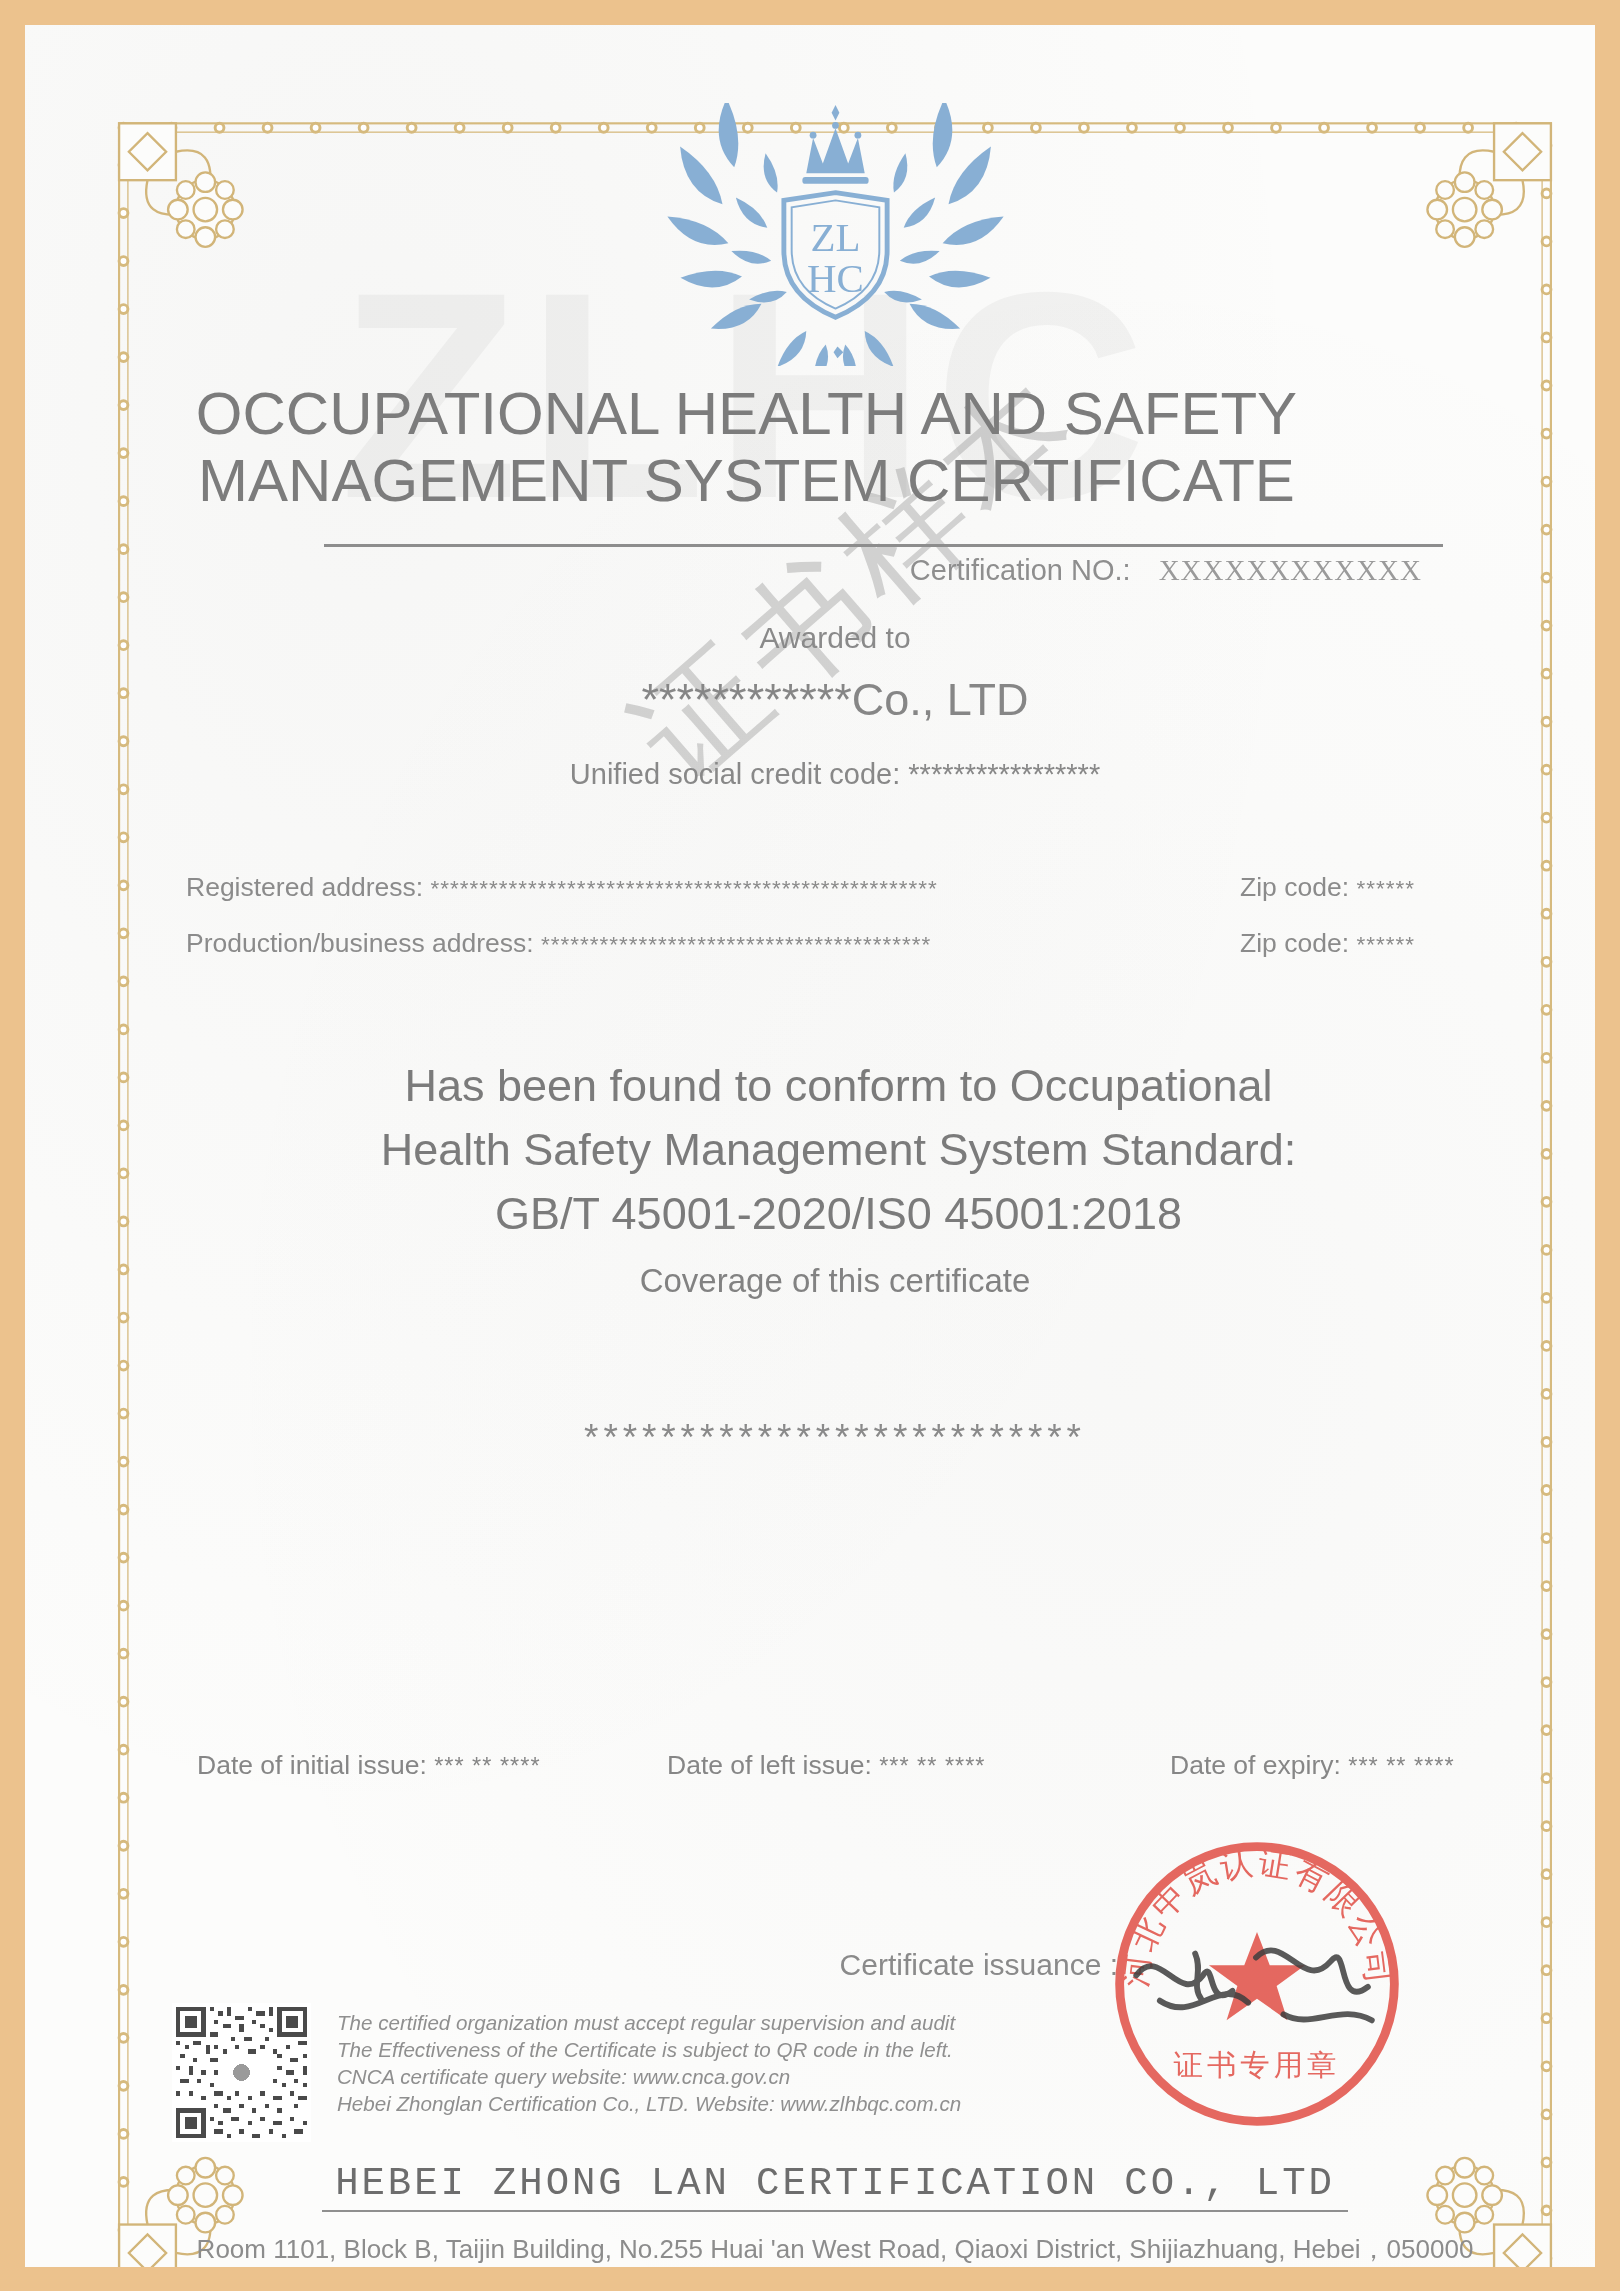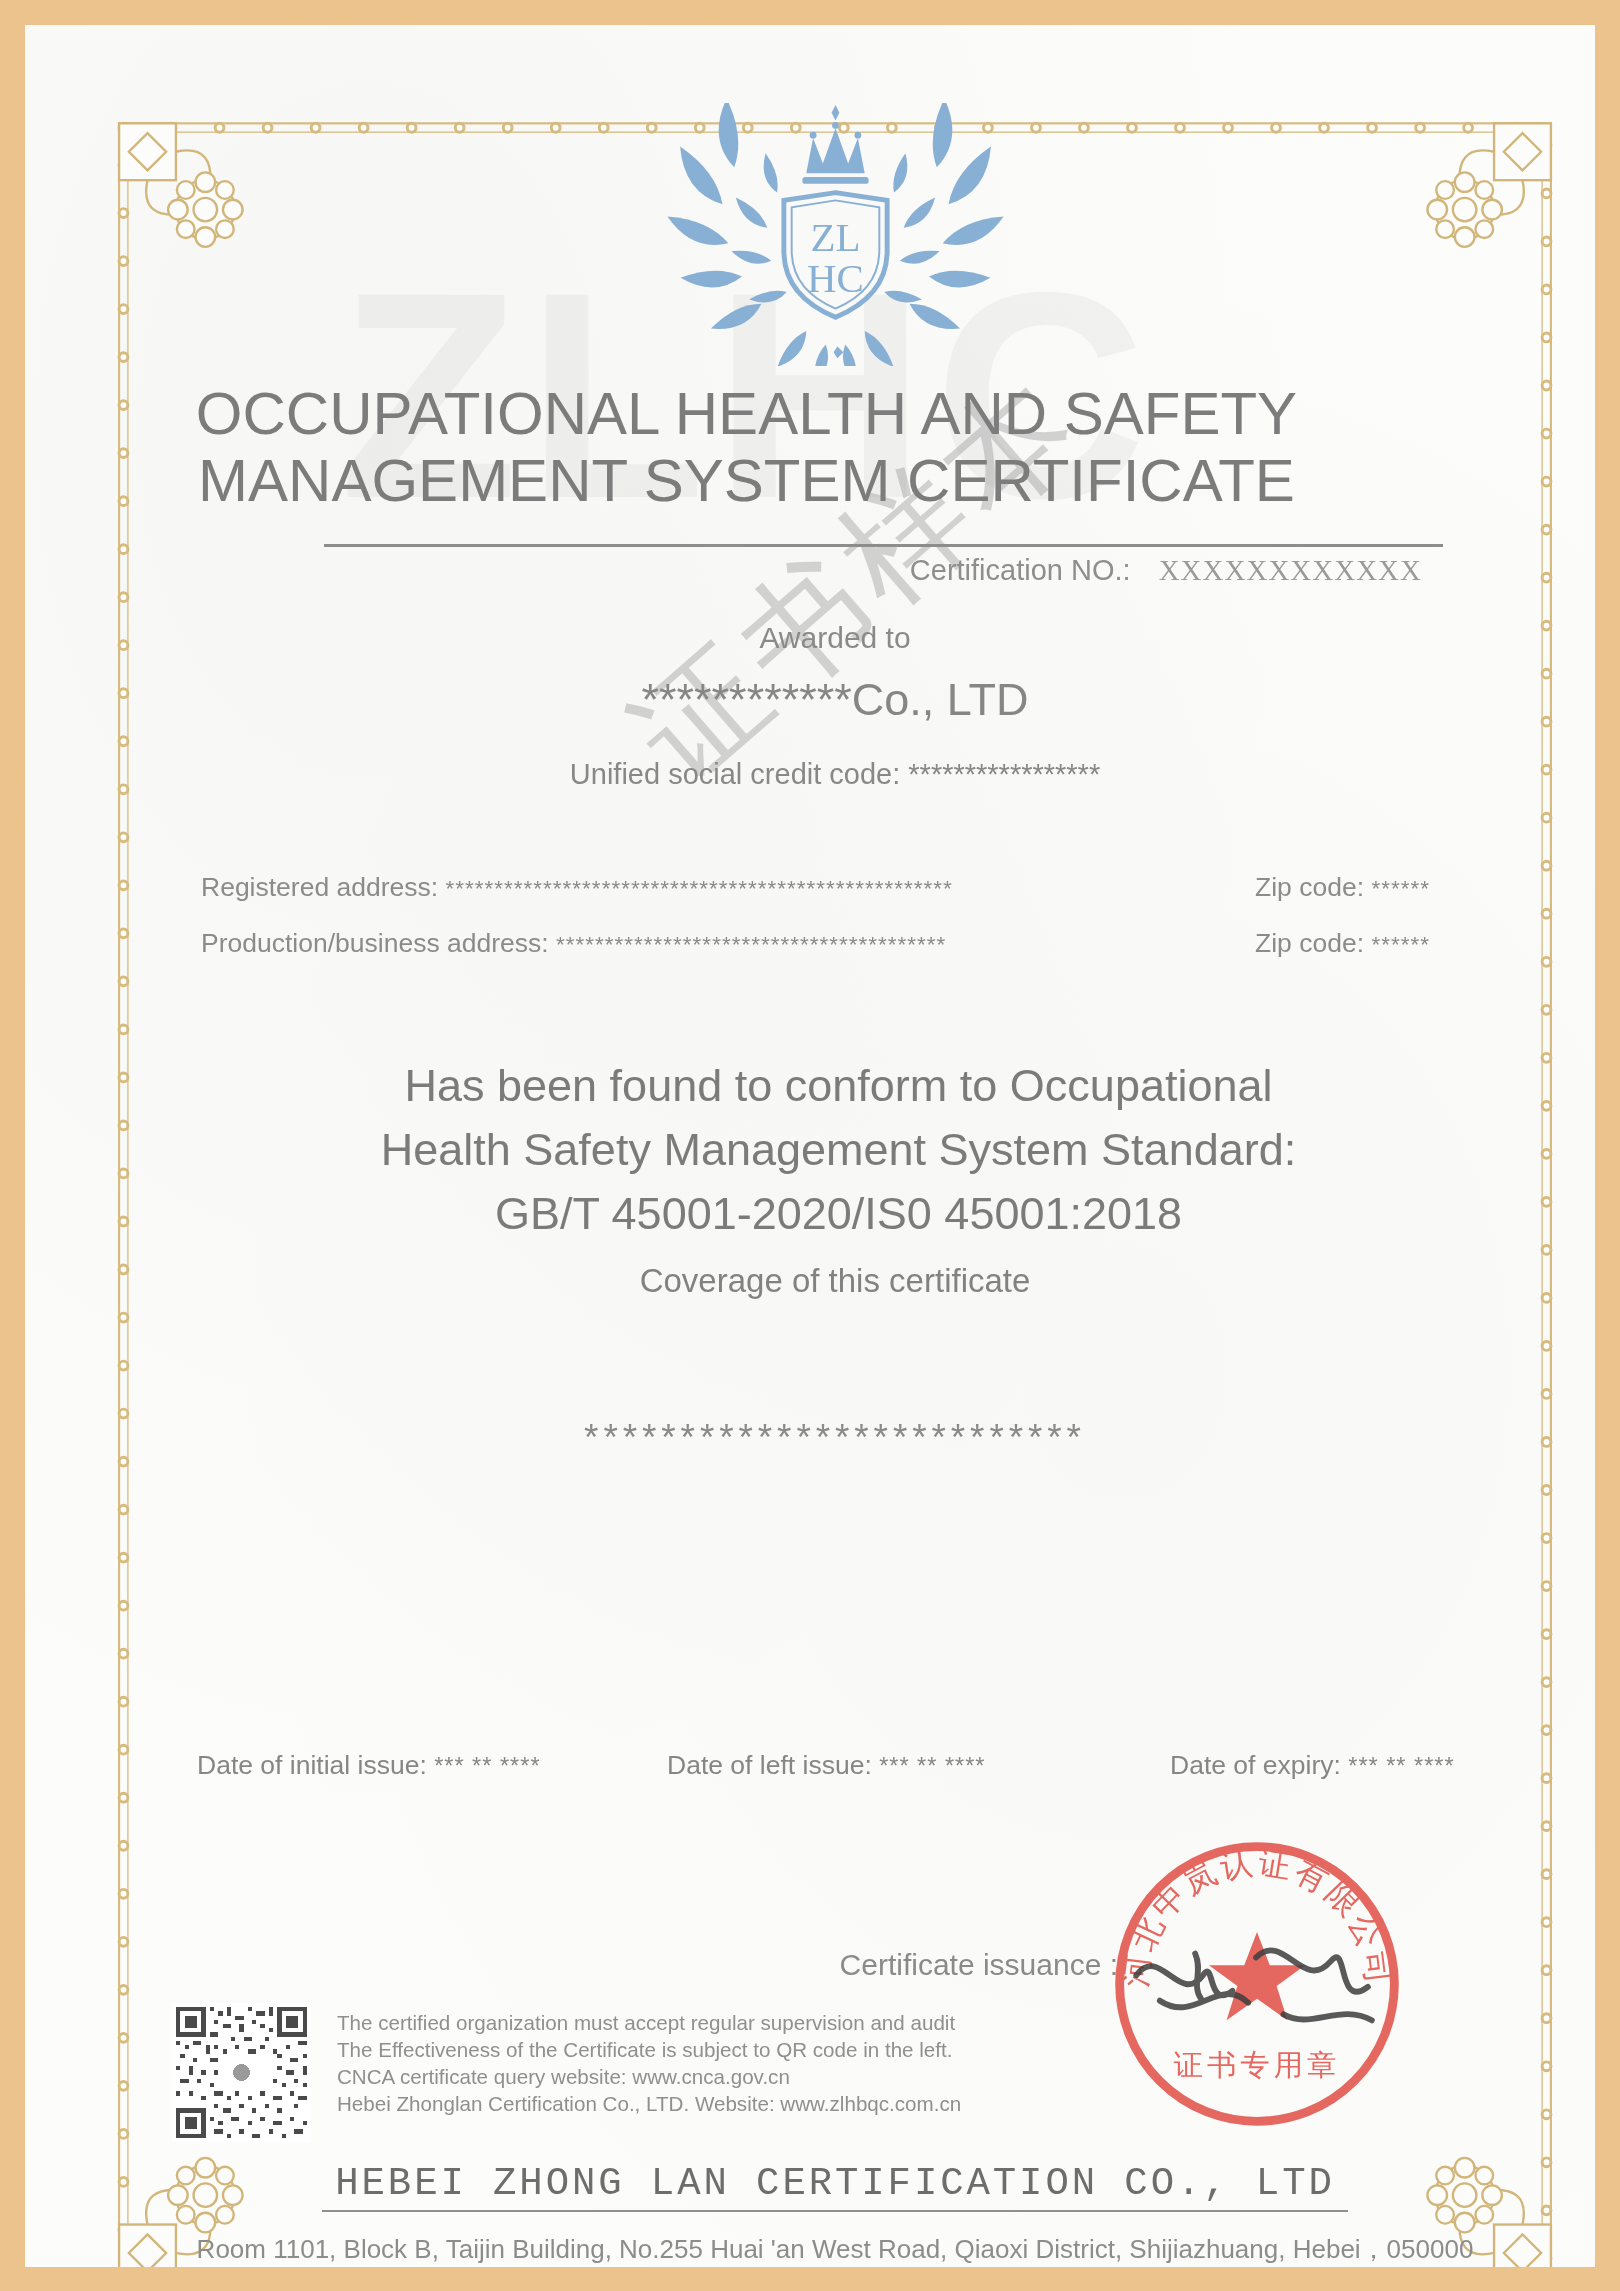--- a/index.html
+++ b/index.html
@@ -42,37 +42,37 @@
     font-size:60px;line-height:67px;color:#7c7c7c;font-weight:400;
   }
   .title-rule{left:299px;top:519px;width:1119px;height:2.9px;background:#8d8d8d;}
   .cert-no{left:843px;top:529px;width:554px;text-align:right;font-size:29px;color:#8e8e8e;}
   .cert-no .val{font-family:"Liberation Serif", serif;color:#9a9a9a;letter-spacing:1px;margin-left:20px;}
   
   .awarded{left:0;top:596px;width:1620px;text-align:center;font-size:30px;color:#8a8a8a;}
   .company{left:0;top:649px;width:1620px;text-align:center;font-size:45px;color:#868686;}
   .credit{left:0;top:733px;width:1620px;text-align:center;font-size:29px;color:#888888;}
   
-  .addr-row{left:176px;width:1274px;font-size:26.5px;color:#8b8b8b;white-space:nowrap;}
+  .addr-row{left:161px;width:1274px;font-size:26.5px;color:#8b8b8b;white-space:nowrap;}
   .addr-row .stars{font-size:22.5px;letter-spacing:1px;}
   .zip{position:absolute;left:1054px;top:0;}
   .addr1{top:847px;} .addr2{top:903px;}
   
   .statement{left:59px;top:1029px;width:1509px;text-align:center;
     font-size:45px;line-height:64px;color:#7b7b7b;}
   .coverage{left:0;top:1237px;width:1620px;text-align:center;font-size:33px;color:#828282;}
   .scope{left:0;top:1392px;width:1620px;text-align:center;font-size:37px;letter-spacing:4.9px;color:#8a8a8a;}
   
   .date-item{top:1725px;font-size:26.5px;color:#868686;white-space:nowrap;}
   .date-item .val{font-size:23.5px;letter-spacing:1px;}
   .d1{left:172px;} .d2{left:642px;} .d3{left:1145px;}
   
   .issuance{left:490px;top:1923px;width:603px;text-align:right;font-size:30px;color:#8a8a8a;}
   .qr{left:147px;top:1978px;width:139px;height:139px;}
-  .qr-note{left:312px;top:1984px;width:745px;font-size:20.6px;line-height:27px;color:#8f8f8f;}
+  .qr-note{left:312px;top:1984px;width:745px;font-size:20.6px;line-height:27px;color:#8f8f8f;font-style:italic;}
   .stamp{left:1076px;top:1803px;width:312px;height:312px;}
   
   .f-company{left:0;top:2137px;width:1620px;text-align:center;}
   .f-company span{
     display:inline-block;border-bottom:2px solid #8f8f8f;padding:0 13.7px 3.9px;
     font-family:Liberation Mono, monospace;font-size:39px;letter-spacing:2.9px;color:#6d6d6d;
   }
   .f-addr{left:0;top:2207px;width:1620px;text-align:center;font-size:26px;color:#8c8c8c;}
 </style>
 </head>

